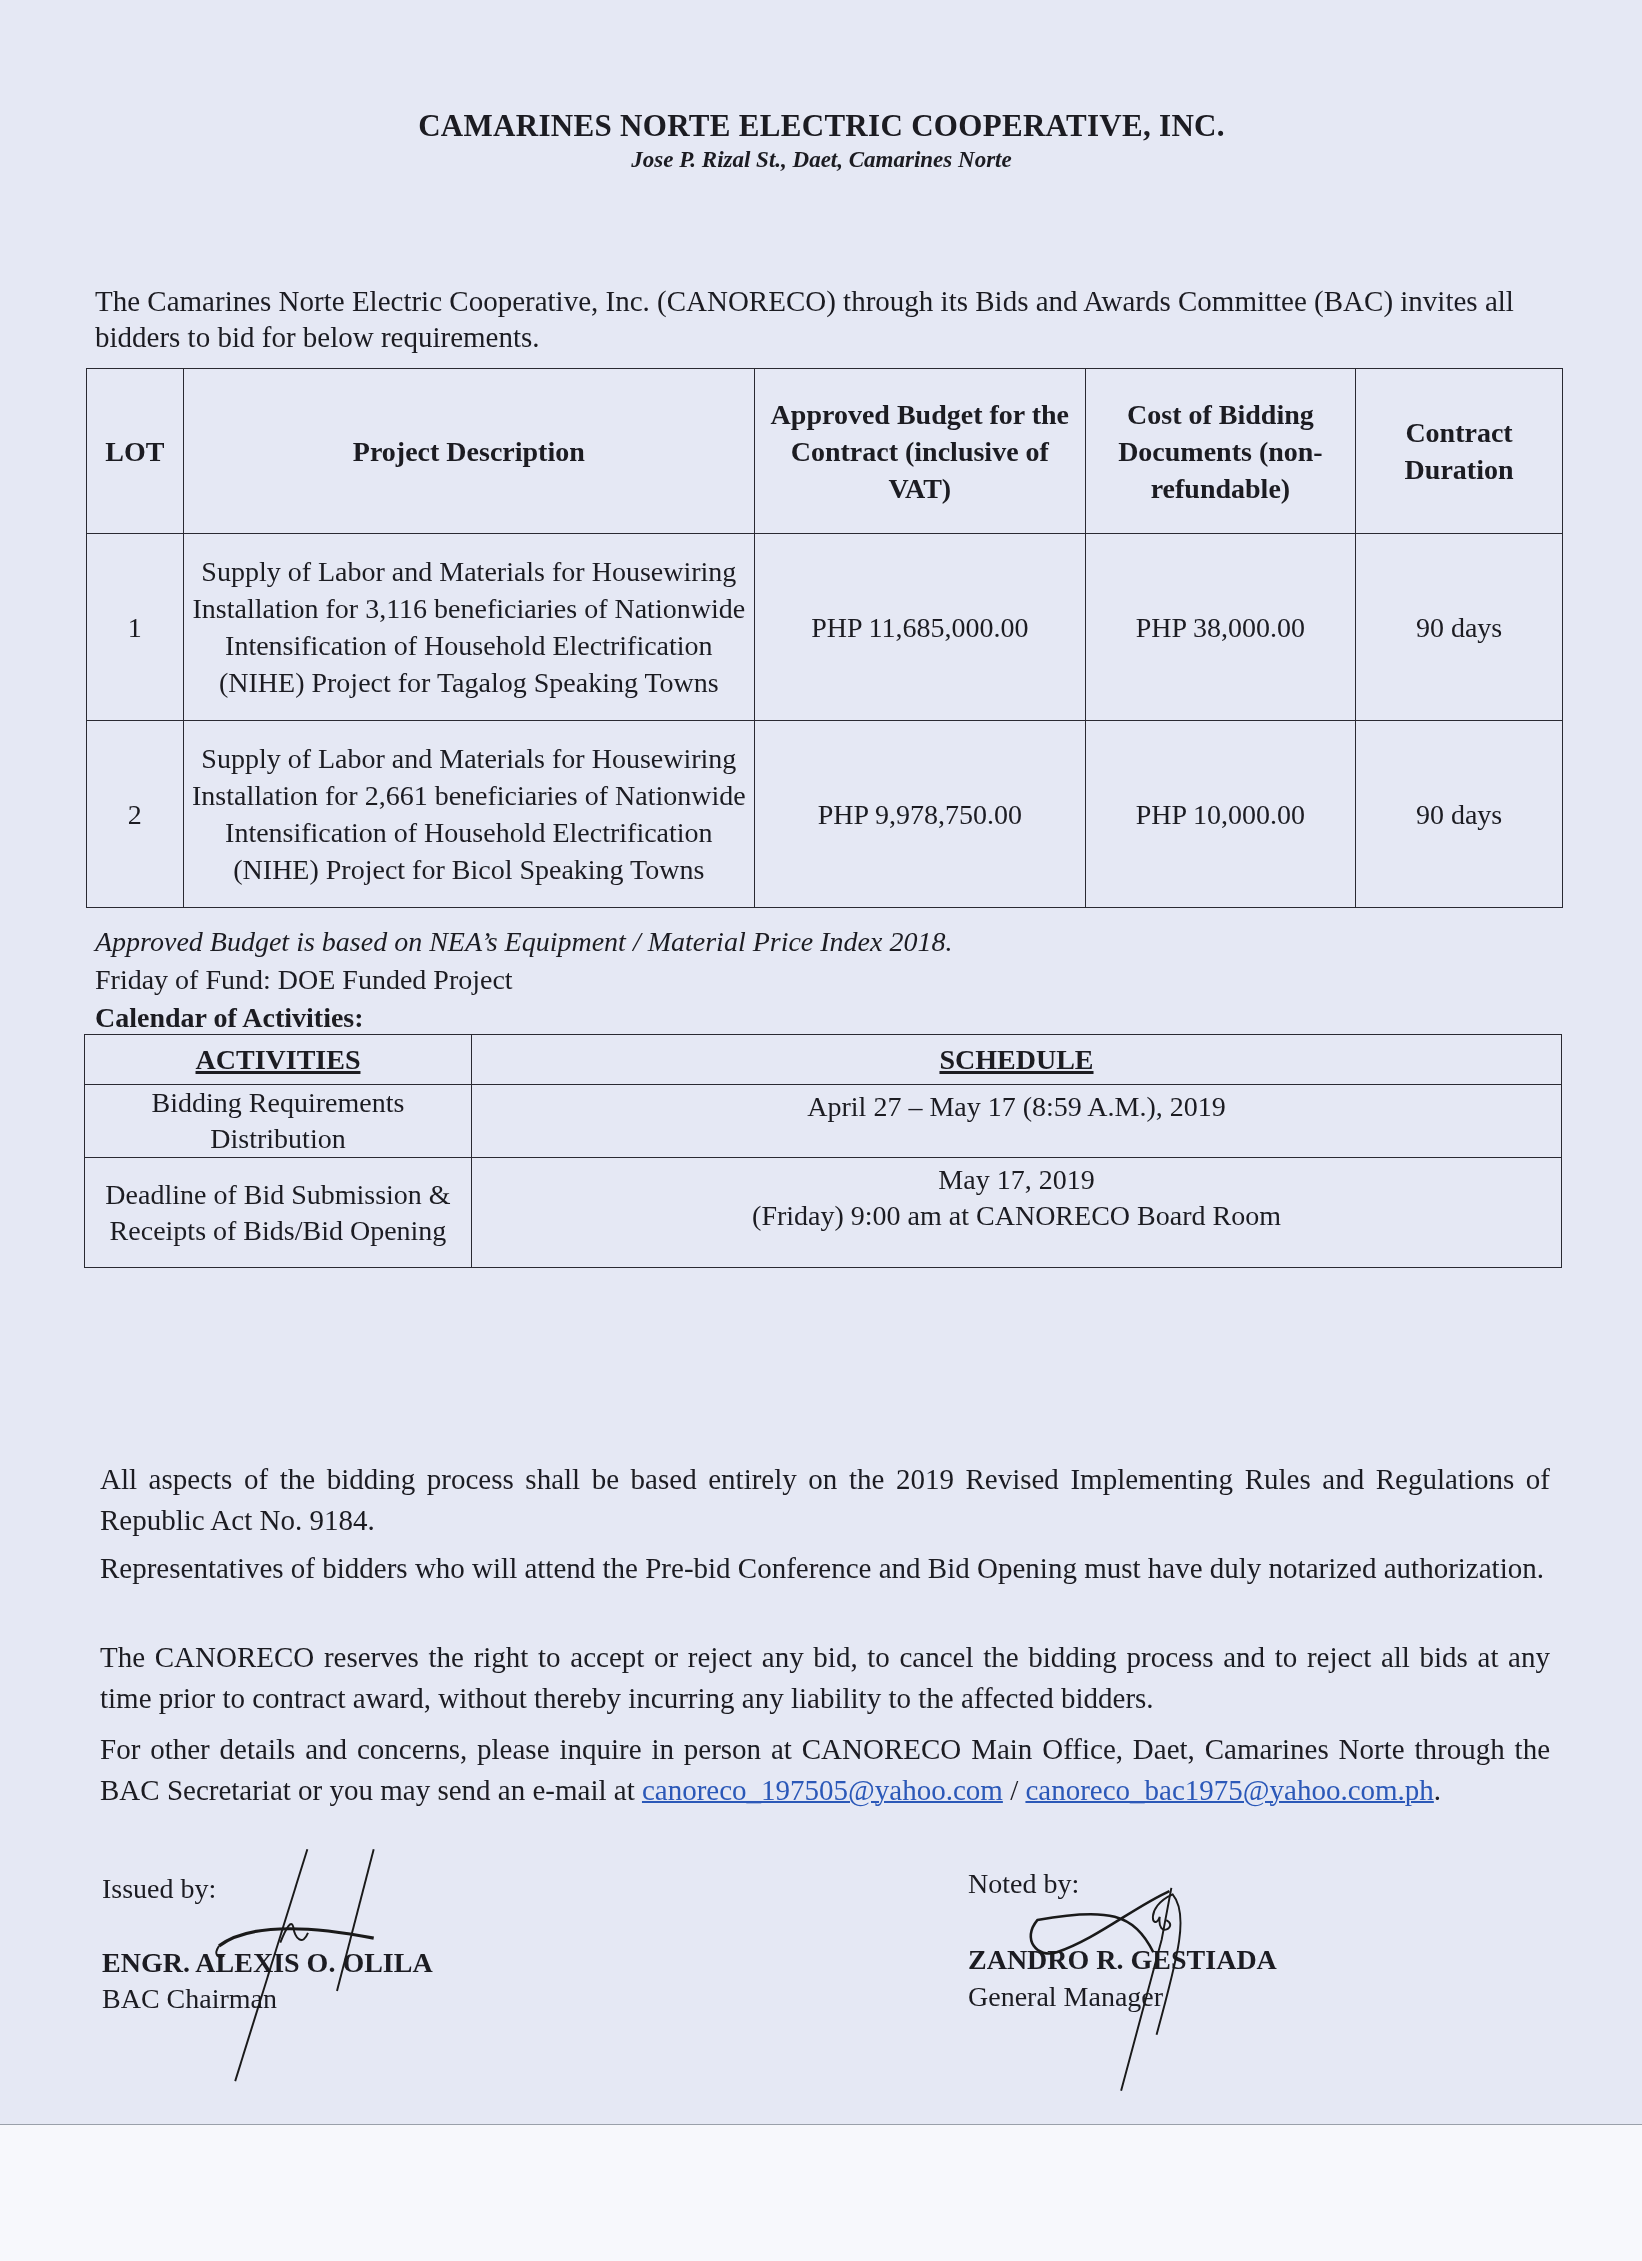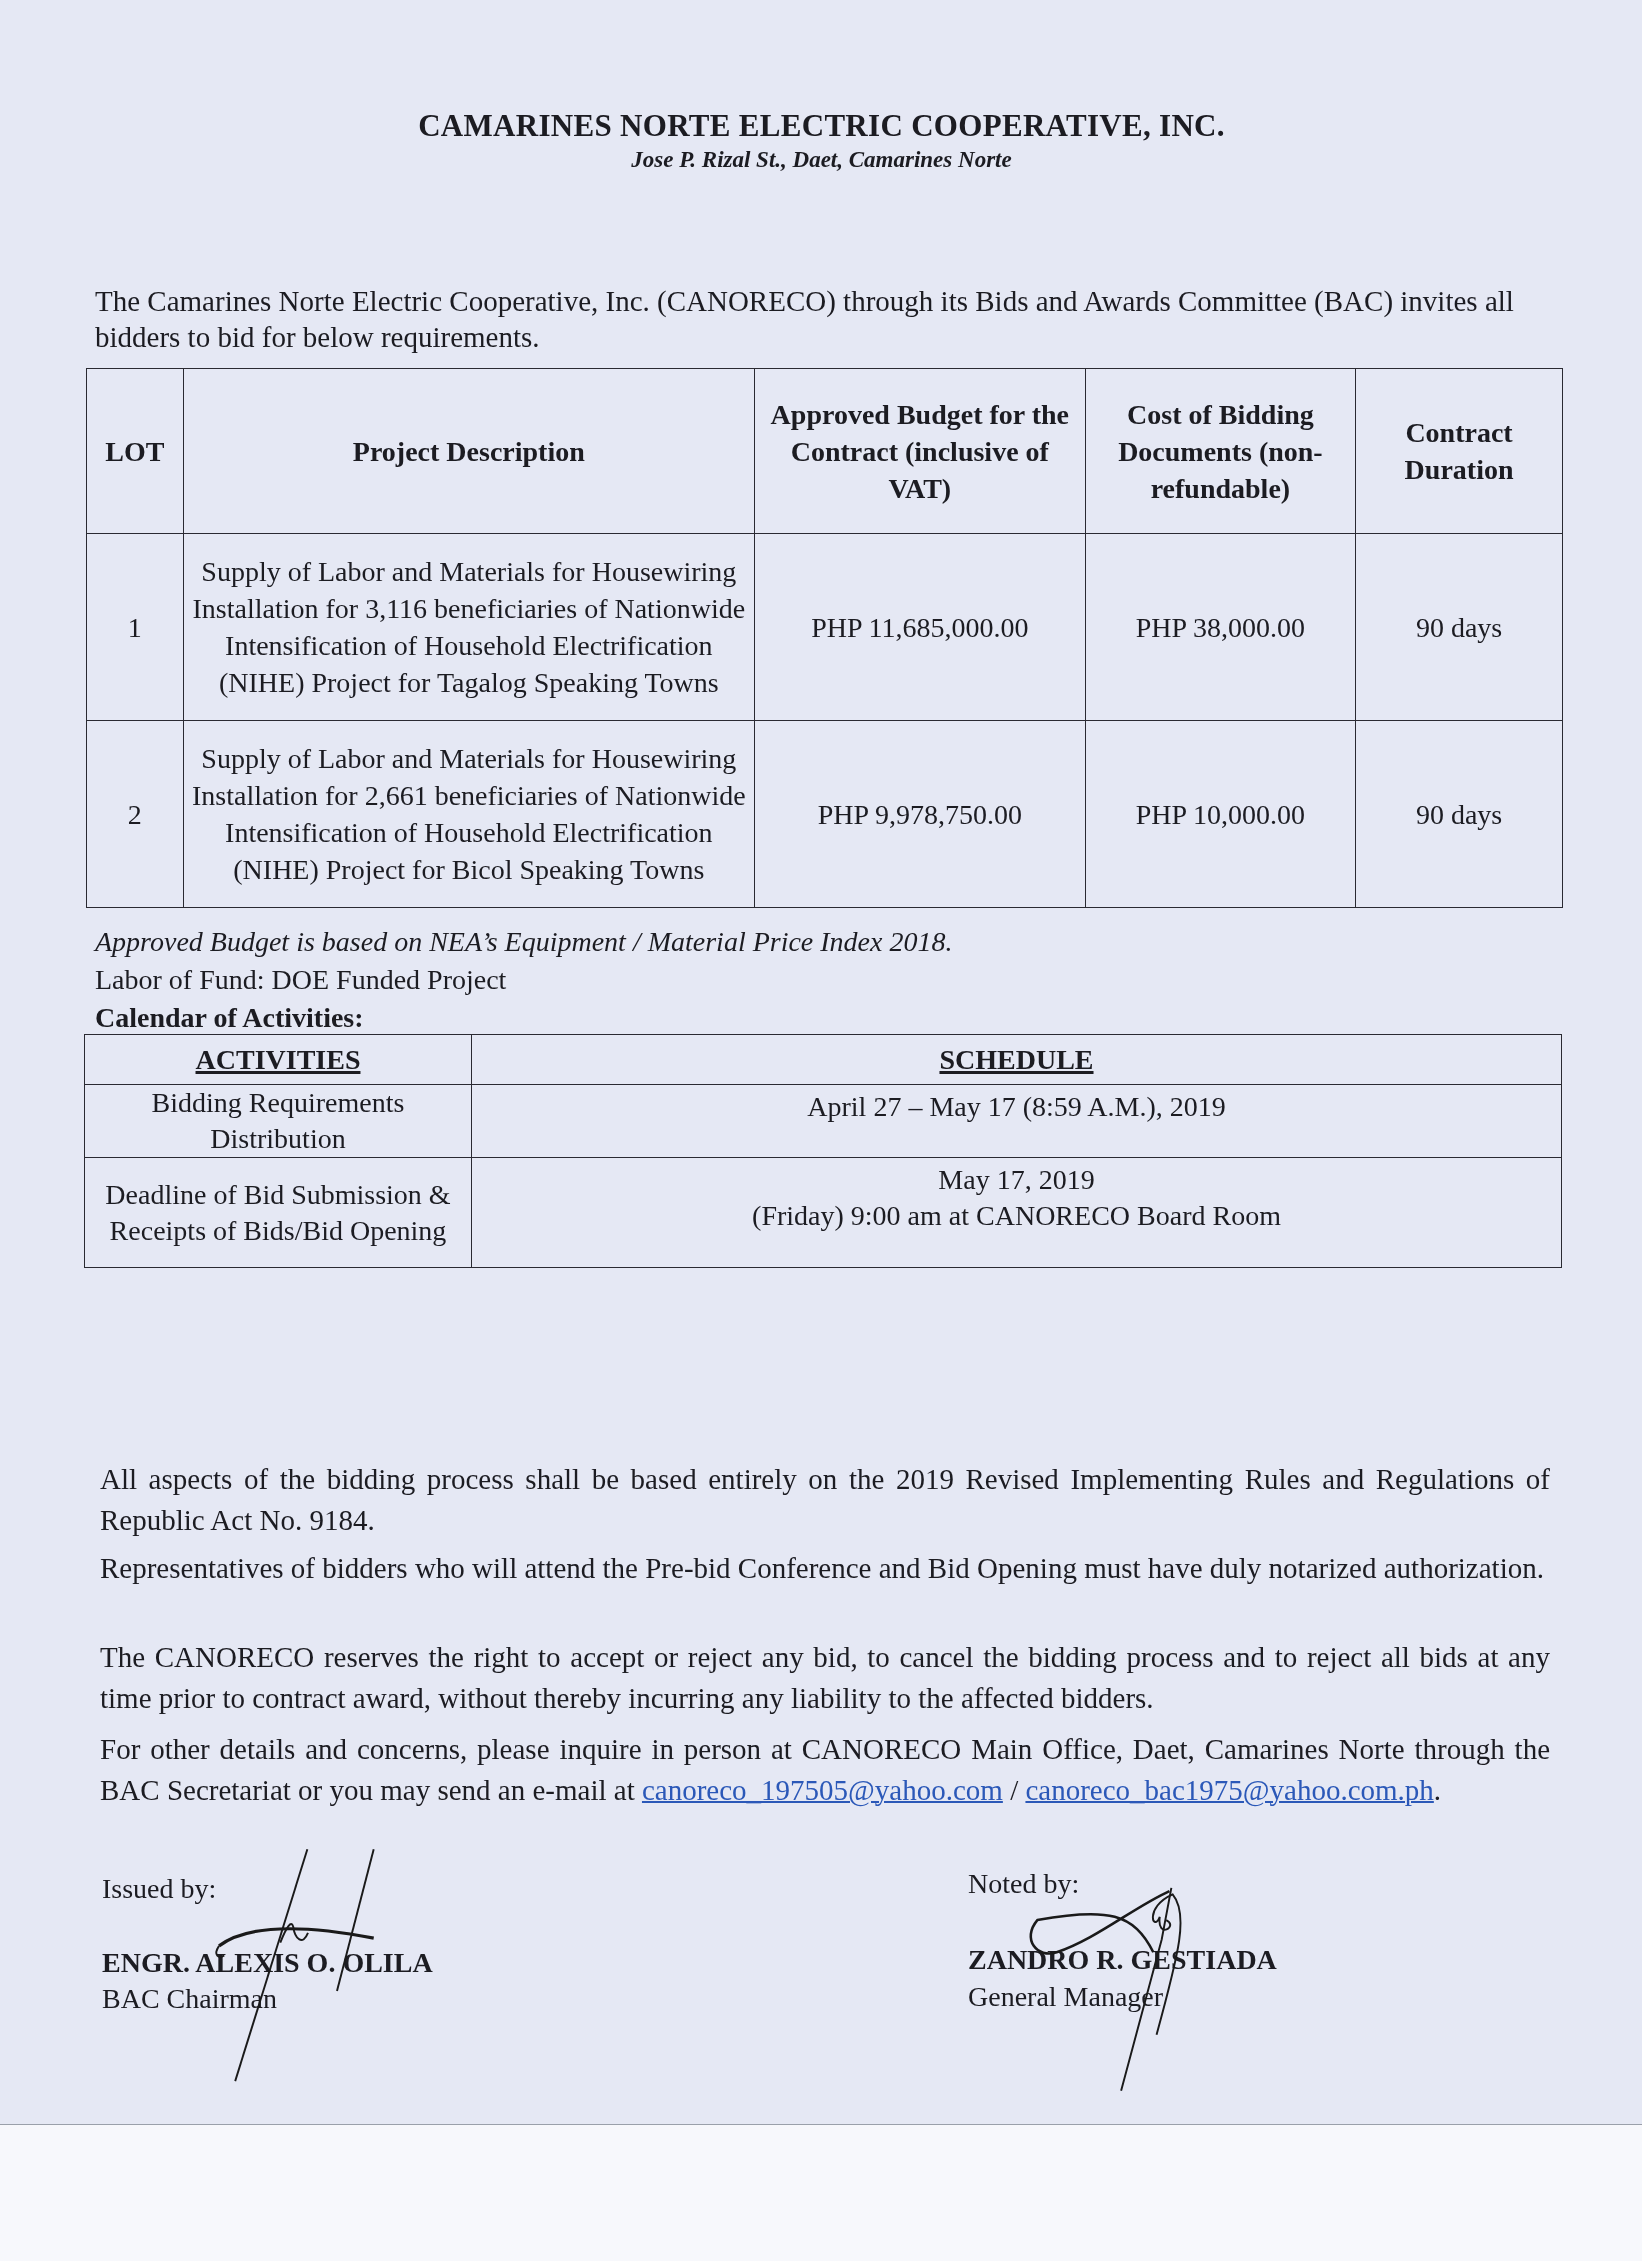--- a/index.html
+++ b/index.html
@@ -94,21 +94,21 @@
       <td>2</td>
       <td>Supply of Labor and Materials for Housewiring Installation for 2,661 beneficiaries of Nationwide Intensification of Household Electrification (NIHE) Project for Bicol Speaking Towns</td>
       <td>PHP 9,978,750.00</td>
       <td>PHP 10,000.00</td>
       <td>90 days</td>
     </tr>
   </tbody>
     </table>
 
   <div class="abs note-abc">Approved Budget is based on NEA’s Equipment / Material Price Index 2018.</div>
-  <div class="abs note-fund">Labor of Fund: DOE Funded Project</div>
+  <div class="abs note-fund">Friday of Fund: DOE Funded Project</div>
   <div class="abs cal-heading">Calendar of Activities:</div>
 
   <table class="cal-table">
     <tbody>
         <tr>
       <th class="cal-col-act"><span>ACTIVITIES</span></th>
       <th><span>SCHEDULE</span></th>
     </tr>
     <tr class="r2">
       <td class="act">

